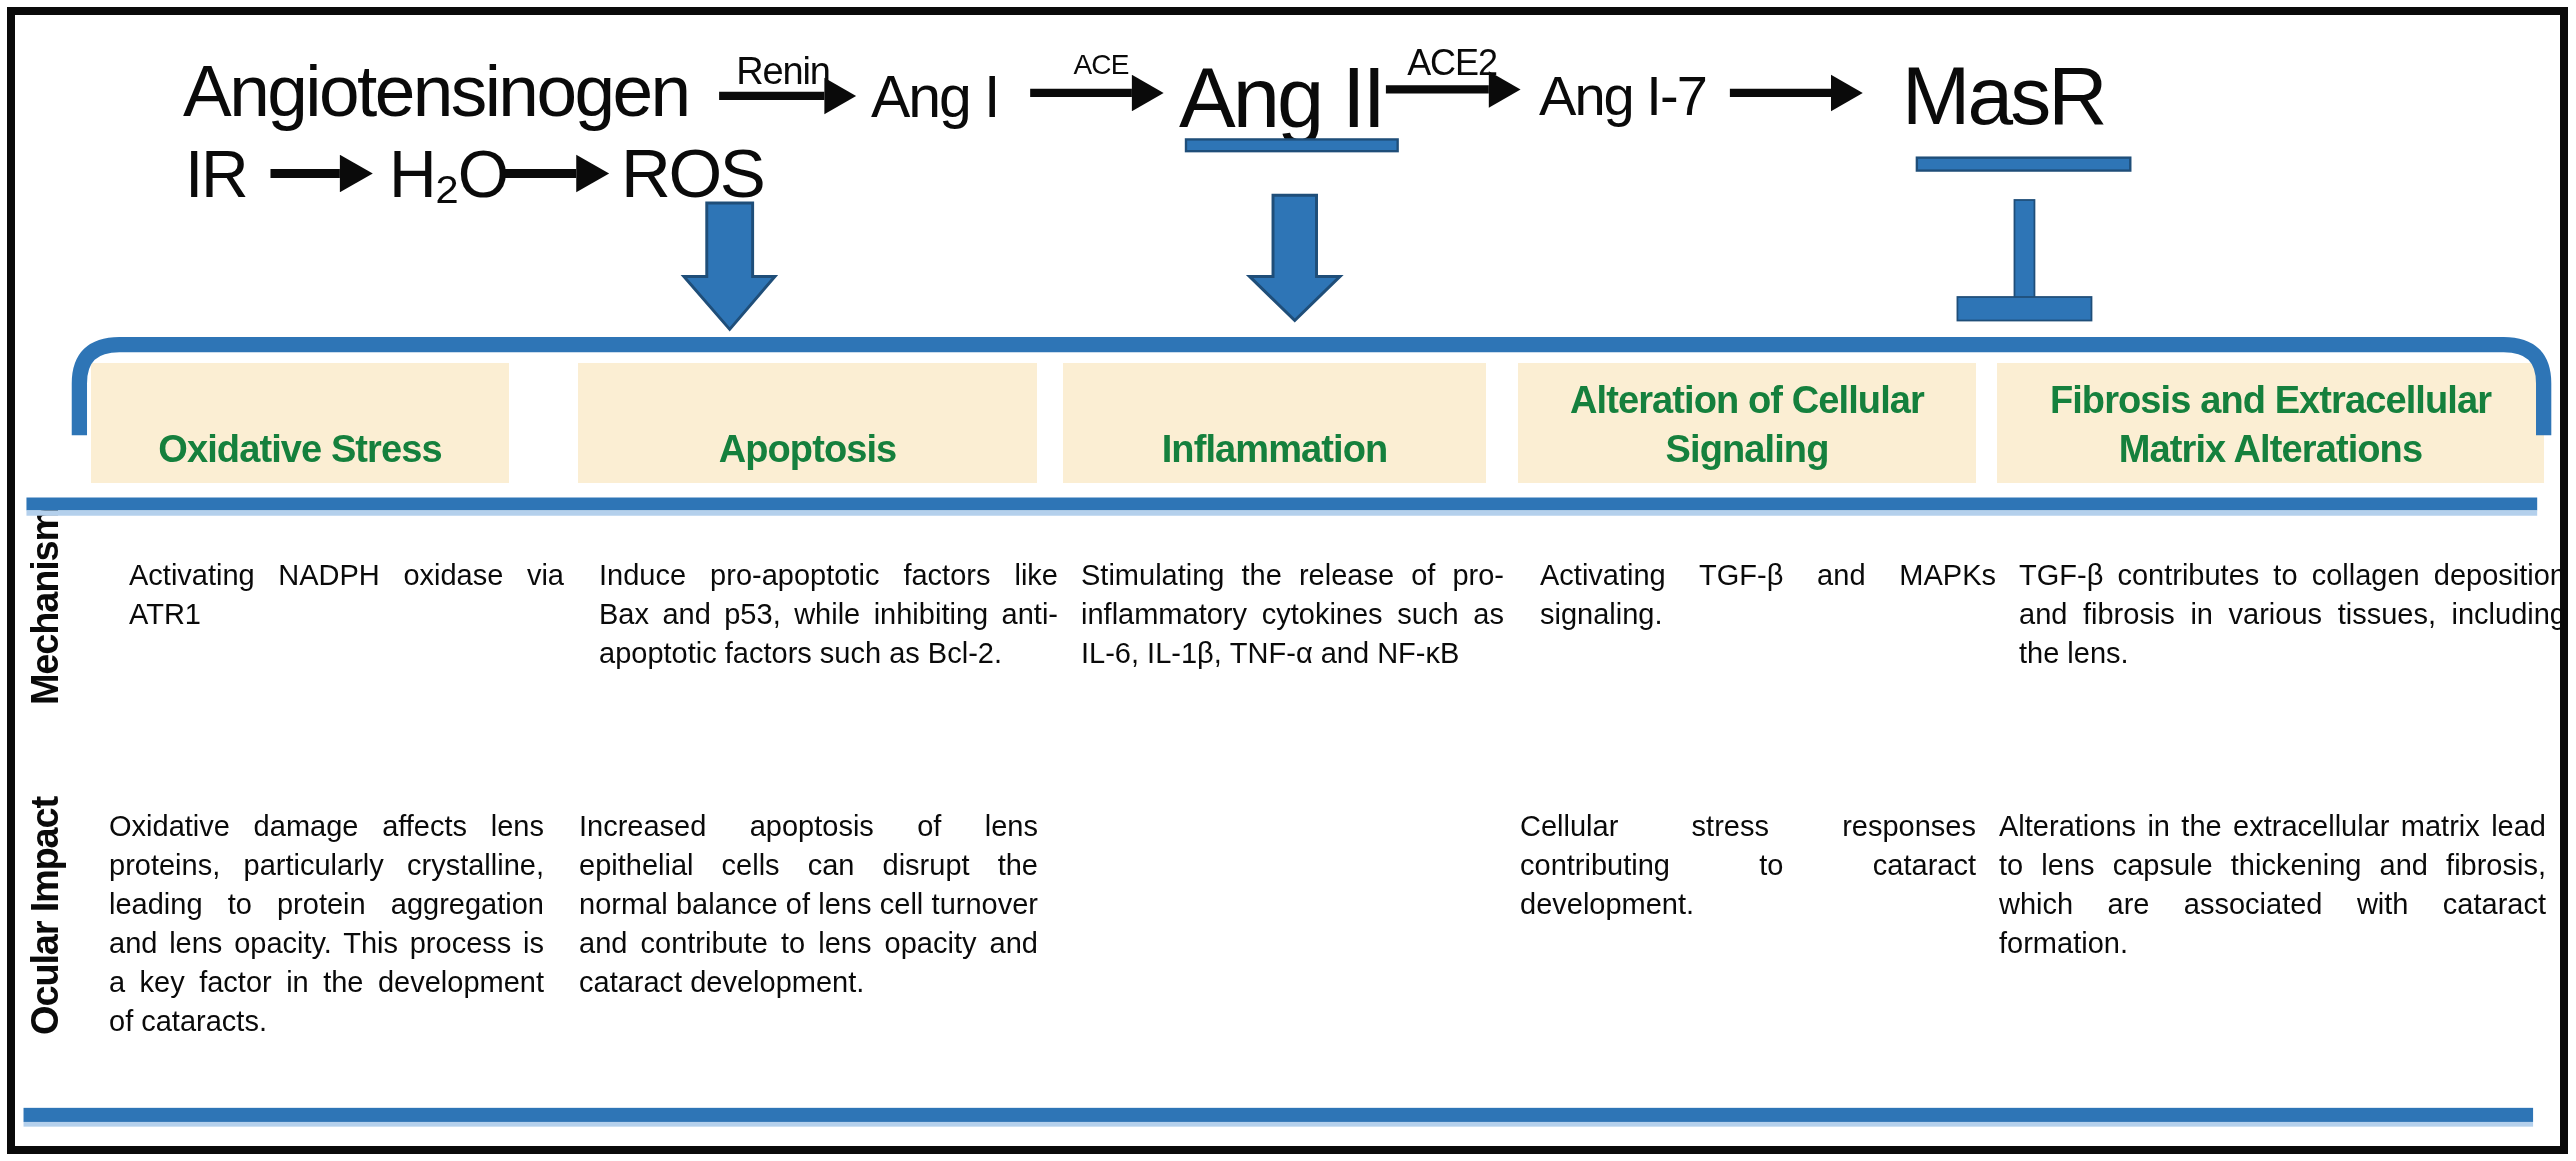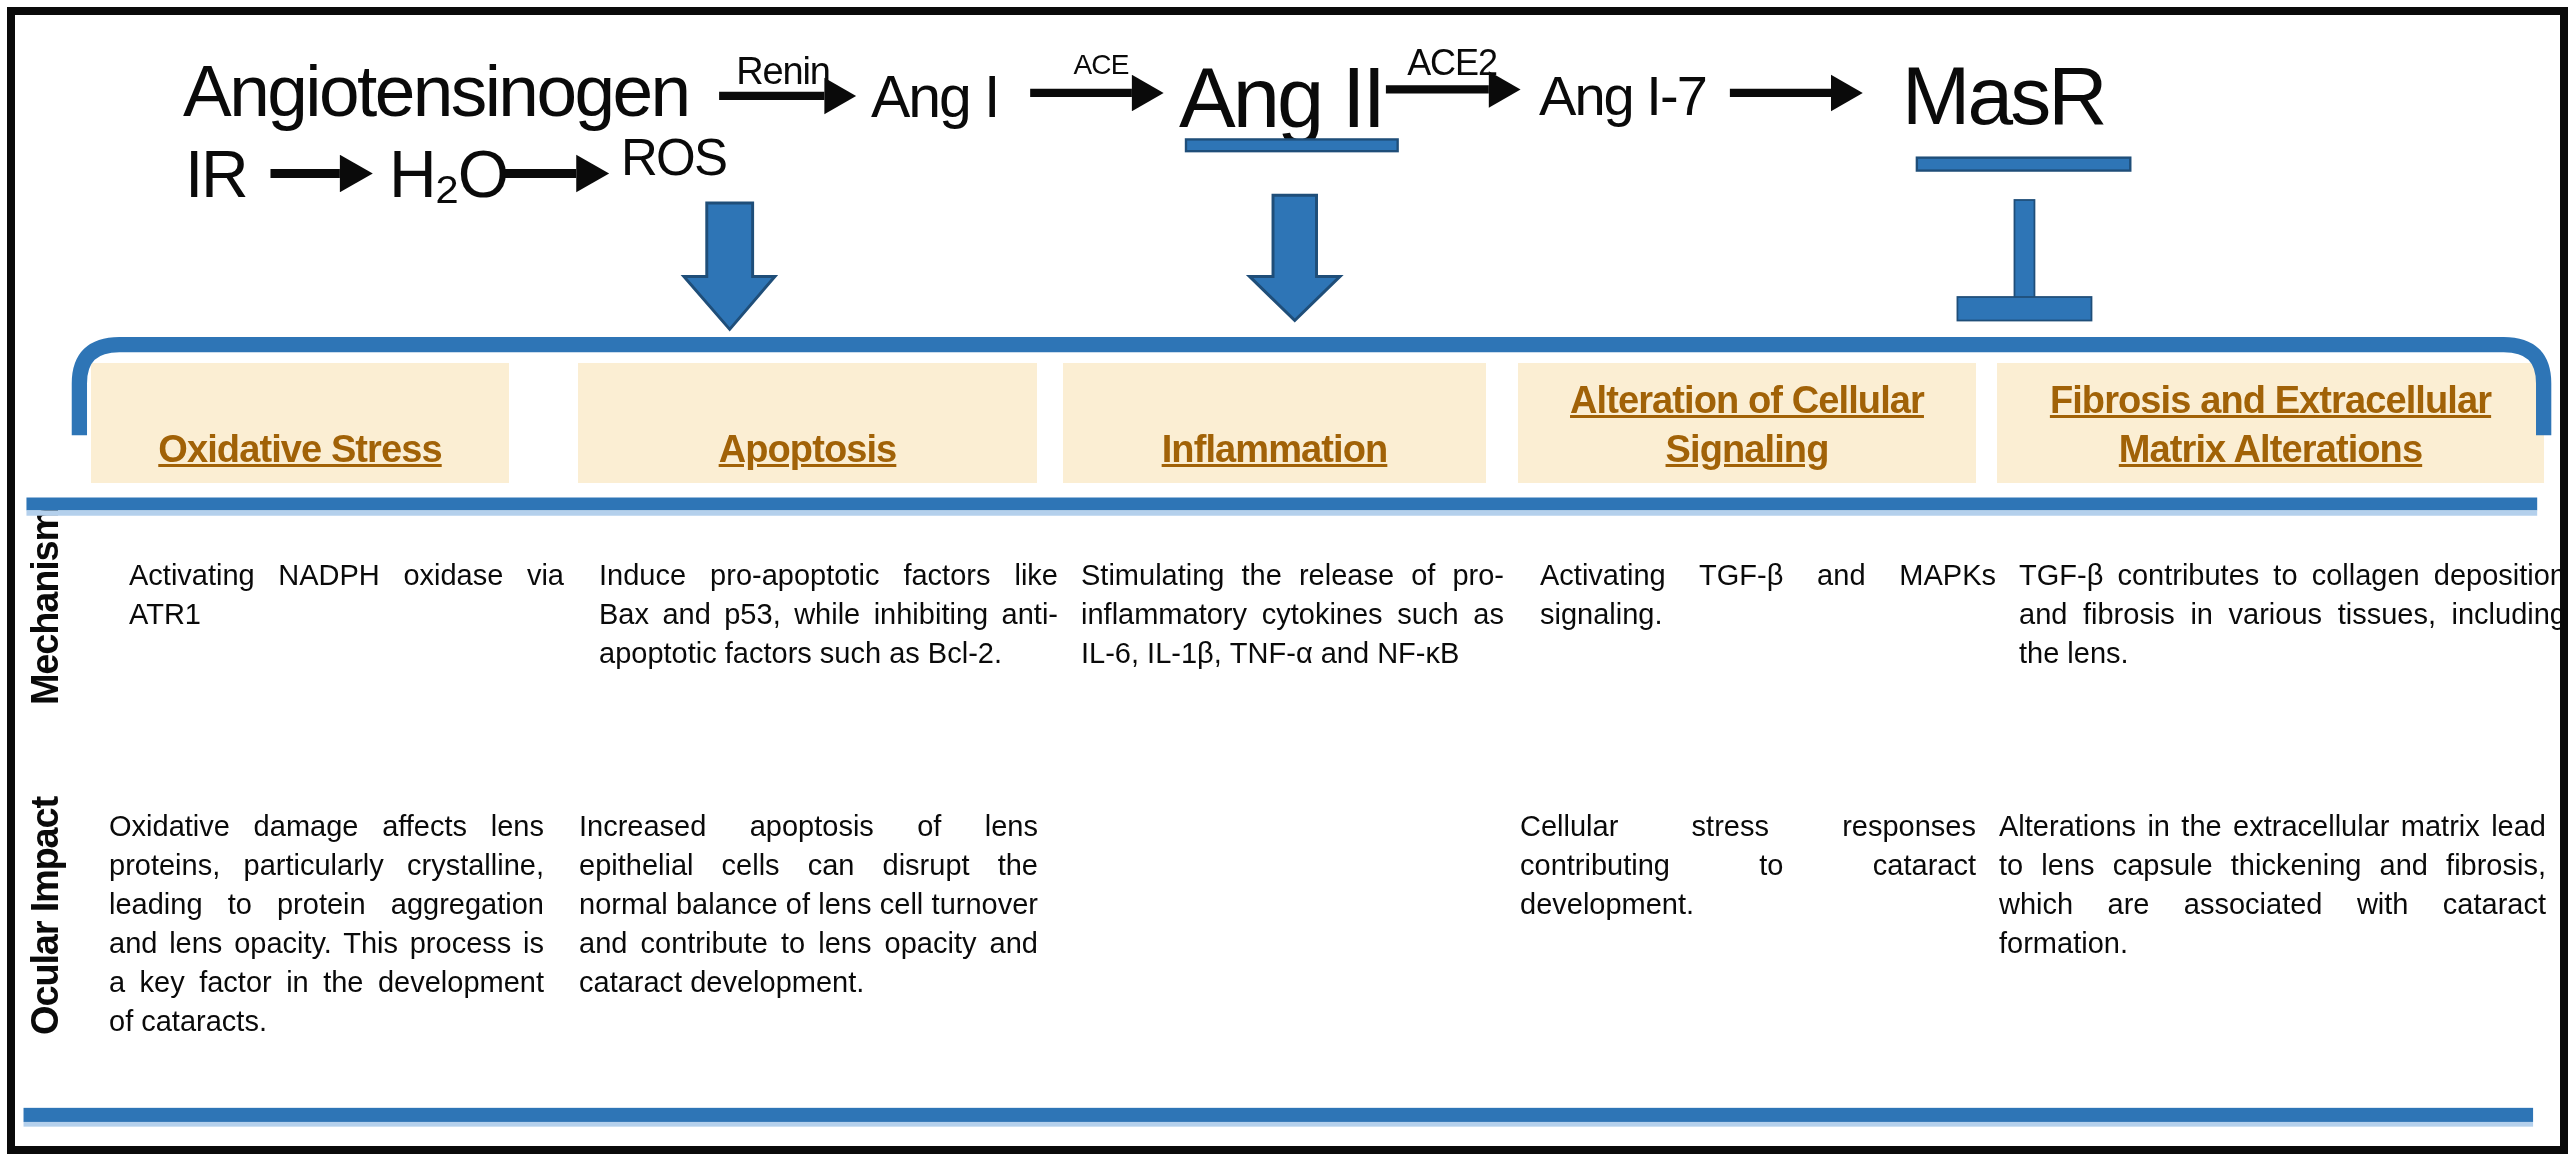--- a/index.html
+++ b/index.html
@@ -28,31 +28,31 @@
   #n-angiotensinogen{left:175px;top:54px;font-size:73px;margin-left:8px;}
   #e-renin{left:783px;top:52px;font-size:38px;}
   #n-ang1{left:871px;top:68px;font-size:59px;text-align:center;}
   #e-ace{left:1101px;top:51px;font-size:28px;}
   #n-ang2{left:1179px;top:55px;font-size:85px;}
   #e-ace2{left:1452px;top:45px;font-size:36px;}
   #n-ang17{left:1539px;top:68px;font-size:56px;}
   #n-masr{left:1902px;top:55px;font-size:82px;}
   #n-ir{left:185px;top:141px;font-size:66px;}
   #n-h2o{left:389px;top:141px;font-size:66px;text-align:right;}
-  #n-ros{left:621px;top:132px;font-size:51px;}
+  #n-ros{left:621px;top:139px;font-size:69px;}
 
   
   .hbox{
     position:absolute;top:363px;height:120px;
     background:#FBEED3;
     display:flex;align-items:flex-end;justify-content:center;
     text-align:center;
     font-weight:bold;font-size:38px;line-height:49px;letter-spacing:-0.9px;
-    color:#a16207;z-index:3;
-    padding-bottom:9.4px;box-sizing:border-box;text-decoration:underline;
+    color:#15803d;z-index:3;
+    padding-bottom:9.4px;box-sizing:border-box;
   }
   #h0{left:91px;width:418px;}
   #h1{left:578px;width:459px;}
   #h2{left:1063px;width:423px;}
   #h3{left:1518px;width:458px;}
   #h4{left:1997px;width:547px;}
 
   .rowlabel{
     position:absolute;z-index:4;
     font-weight:bold;font-size:38px;letter-spacing:-1.2px;color:#0a0a0a;

